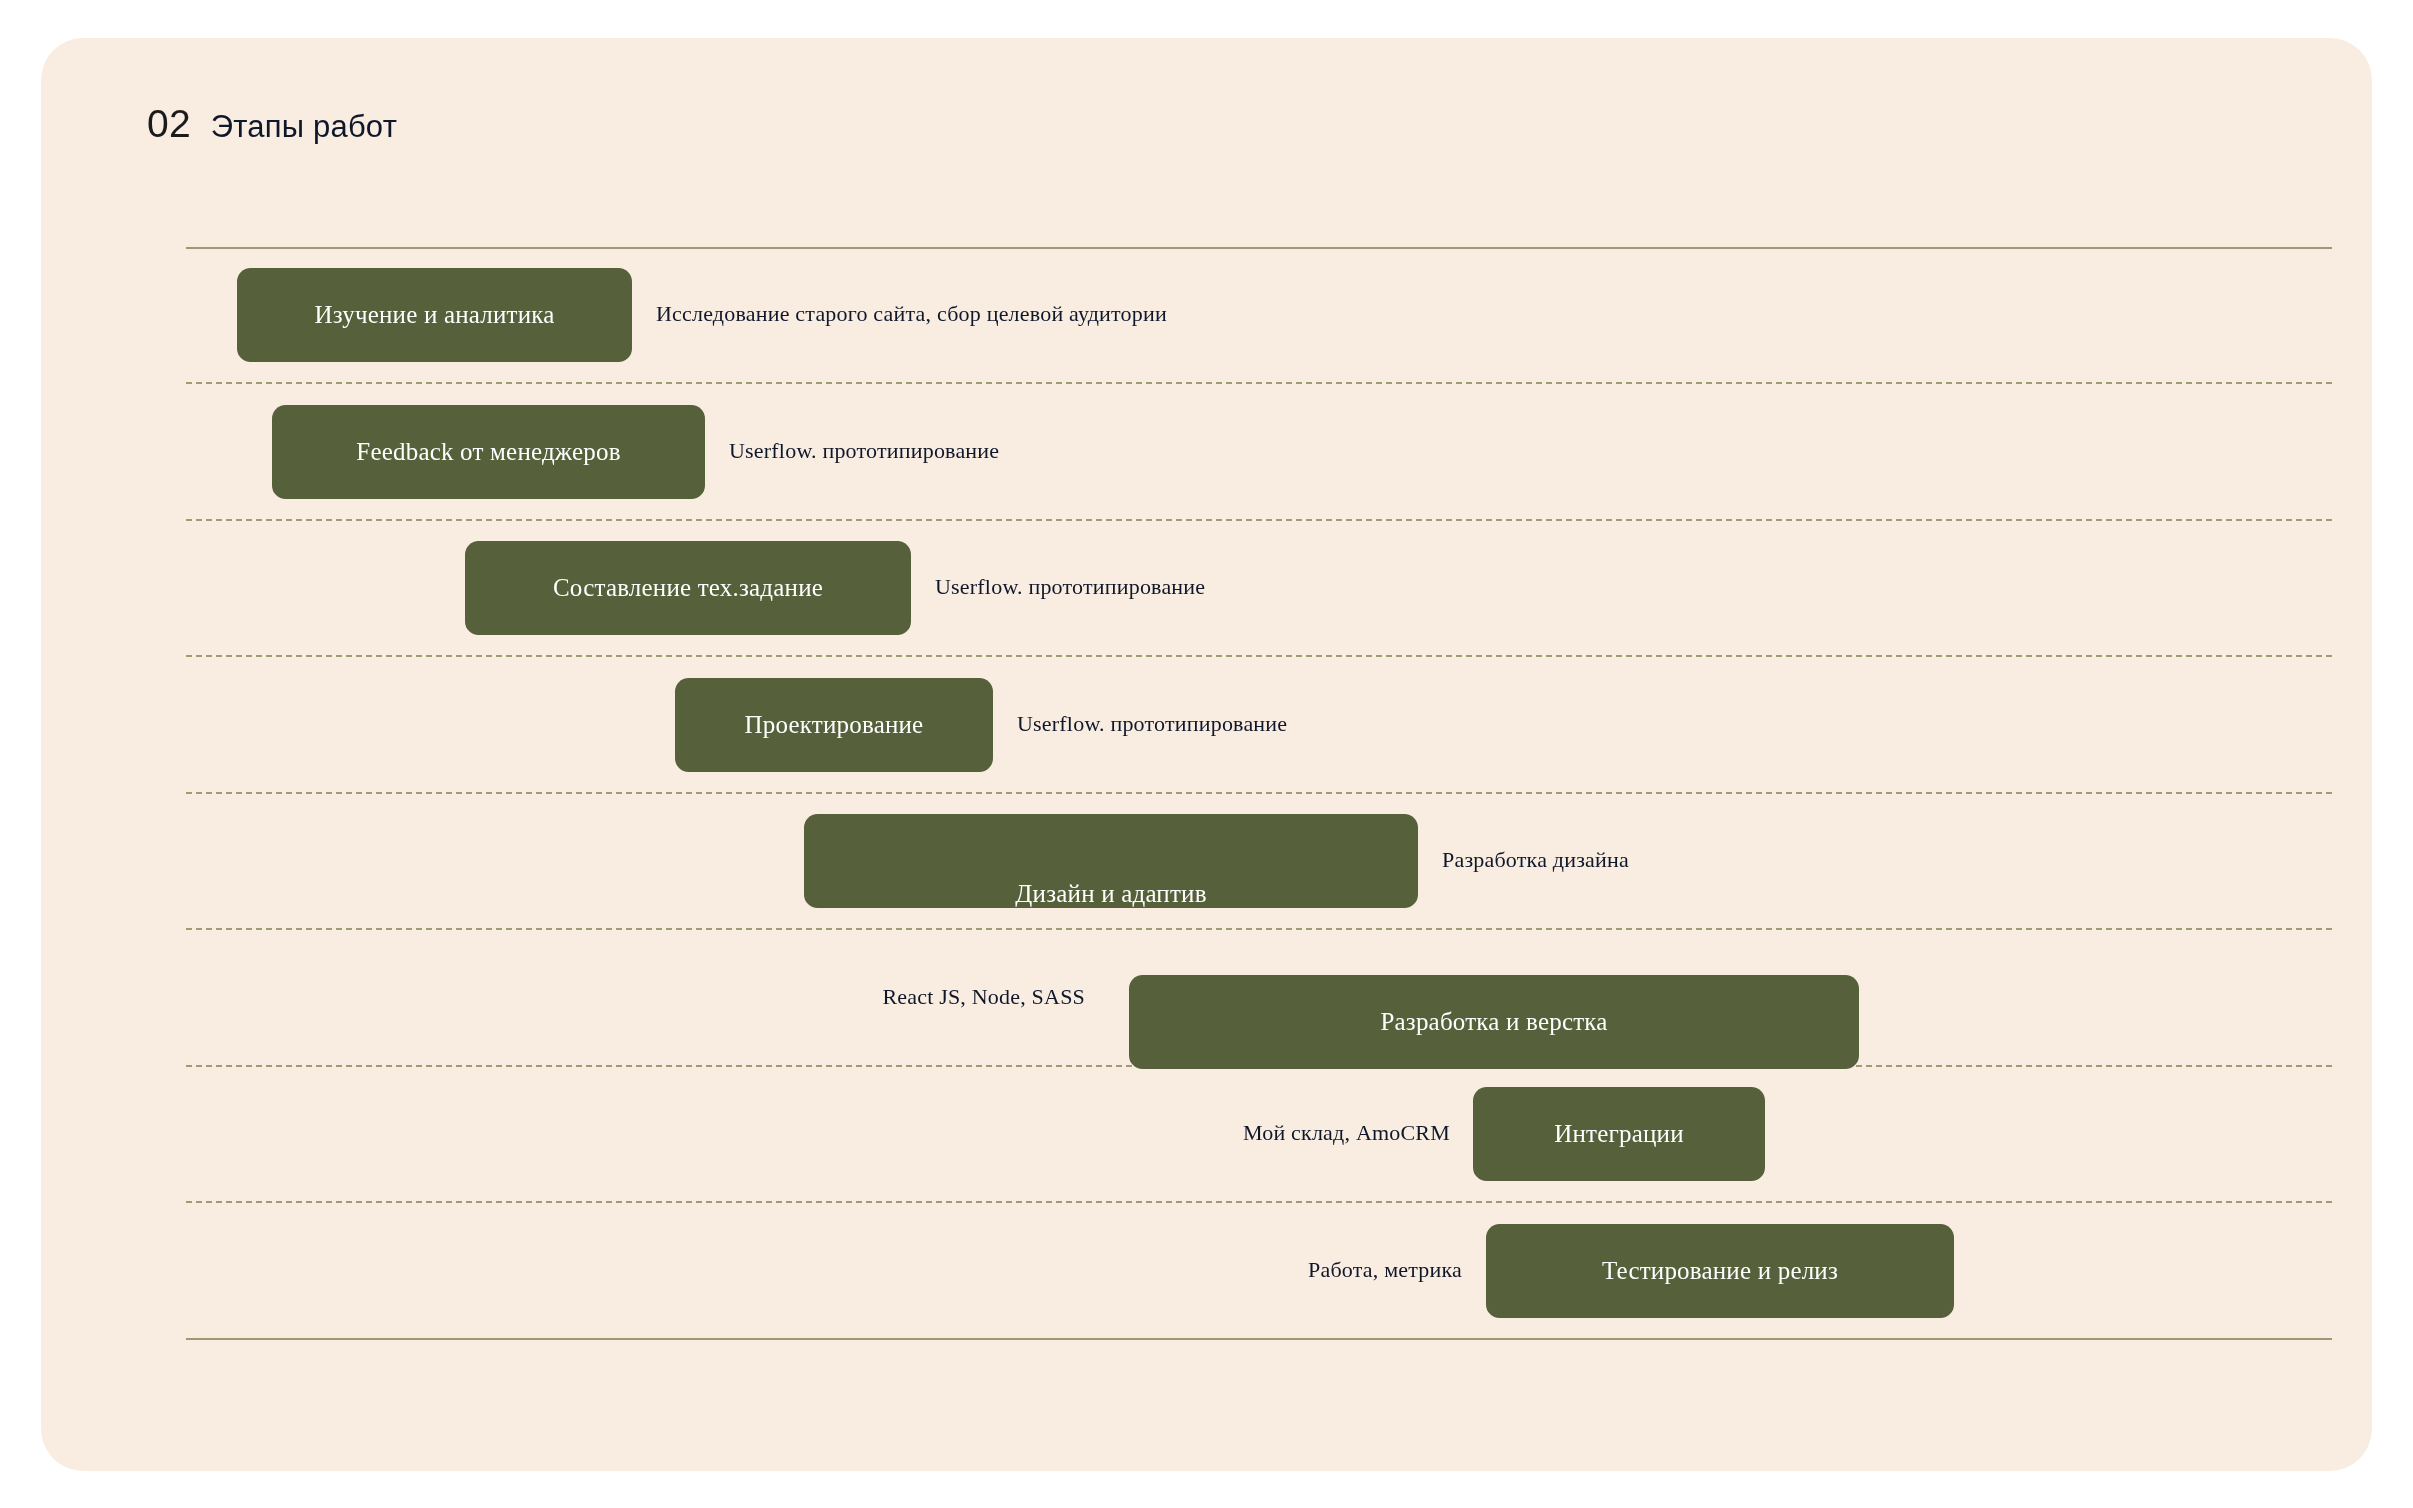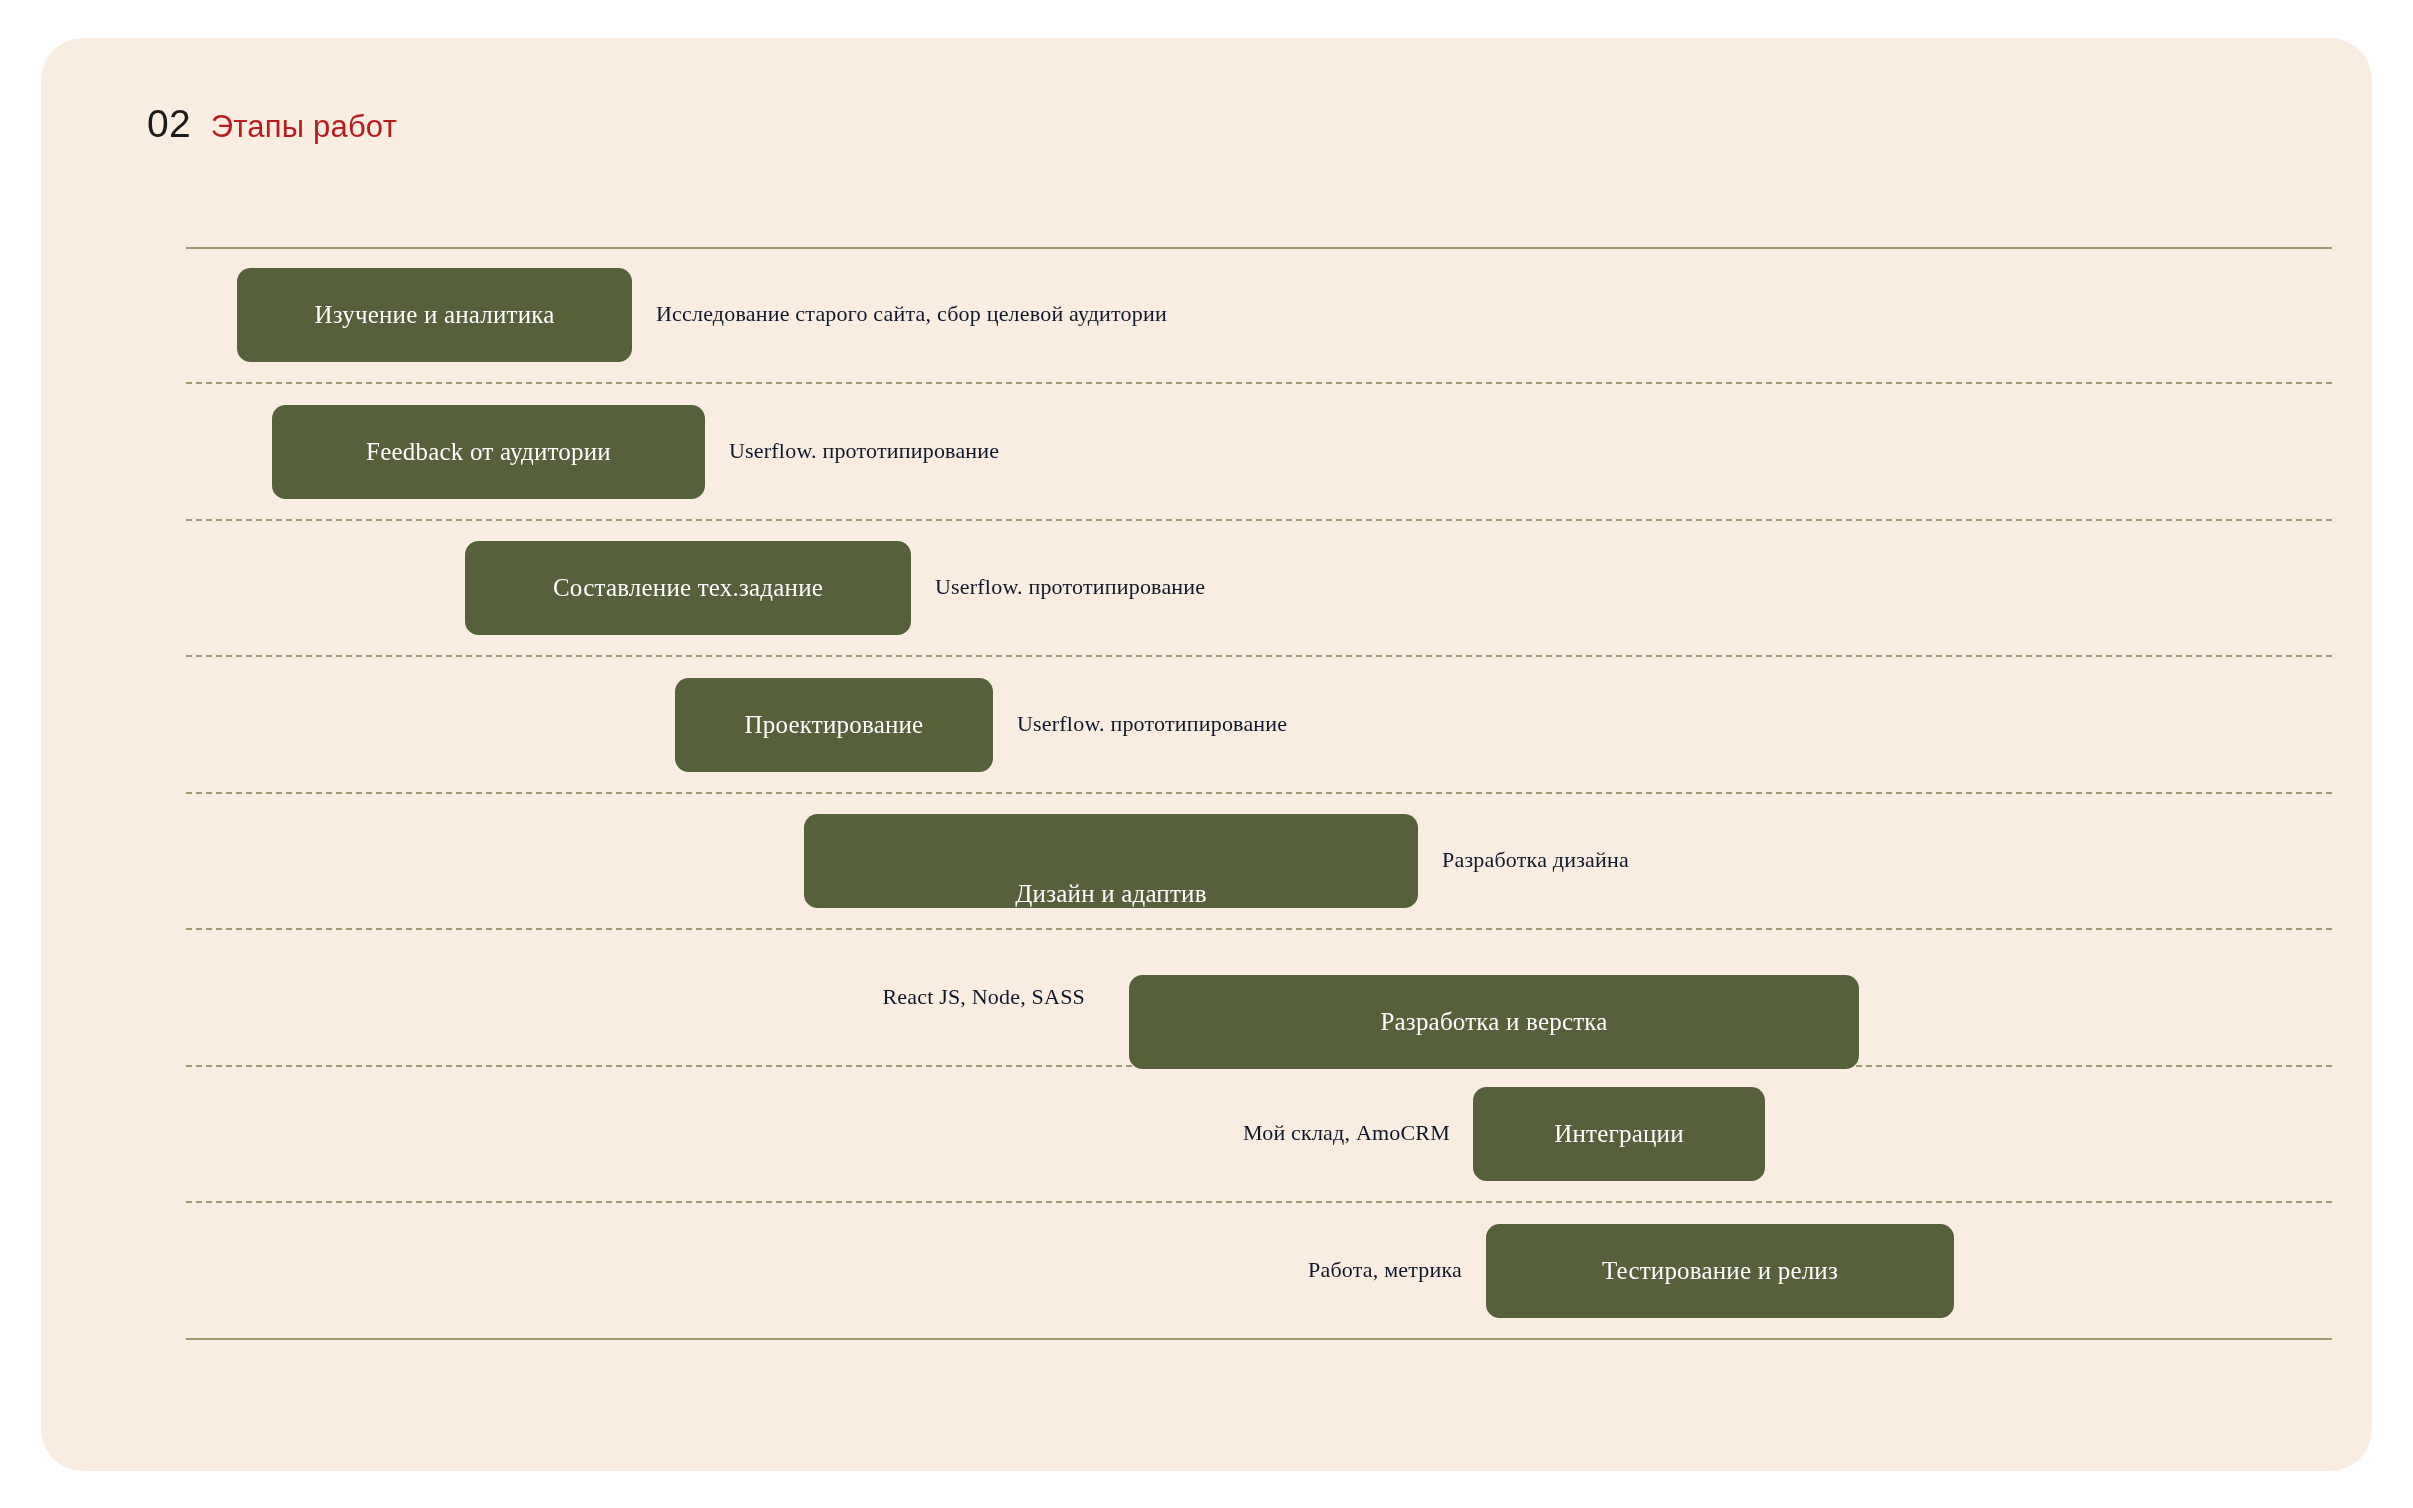--- a/index.html
+++ b/index.html
@@ -43,21 +43,21 @@
     gap: 19.6px;
   }
   .header-num {
     font-size: 39px;
     color: #1b1b1b;
     letter-spacing: 0.4px;
     font-weight: 400;
   }
   .header-title {
     font-size: 31px;
-    color: #b91c1c;
+    color: #0f172a;
     font-weight: 400;
     letter-spacing: 0.2px;
   }
 
   
   .top-rule {
     position: absolute;
     left: 145px;
     top: 209px;
     width: 2146px;
@@ -173,21 +173,21 @@
         <div class="row" style="top: 0px;">
           <div class="row-sep"></div>
           <div class="bar" style="left: 51px; width: 395px;">
             <span class="bar-label">Изучение и аналитика</span>
           </div>
           <div class="desc right-of" style="left: 470px;">Исследование старого сайта, сбор целевой аудитории</div>
         </div>
         <div class="row" style="top: 137px;">
           <div class="row-sep"></div>
           <div class="bar" style="left: 86px; width: 433px;">
-            <span class="bar-label">Feedback от аудитории</span>
+            <span class="bar-label">Feedback от менеджеров</span>
           </div>
           <div class="desc right-of" style="left: 543px;">Userflow. прототипирование</div>
         </div>
         <div class="row" style="top: 273px;">
           <div class="row-sep"></div>
           <div class="bar" style="left: 279px; width: 446px;">
             <span class="bar-label">Составление тех.задание</span>
           </div>
           <div class="desc right-of" style="left: 749px;">Userflow. прототипирование</div>
         </div>

